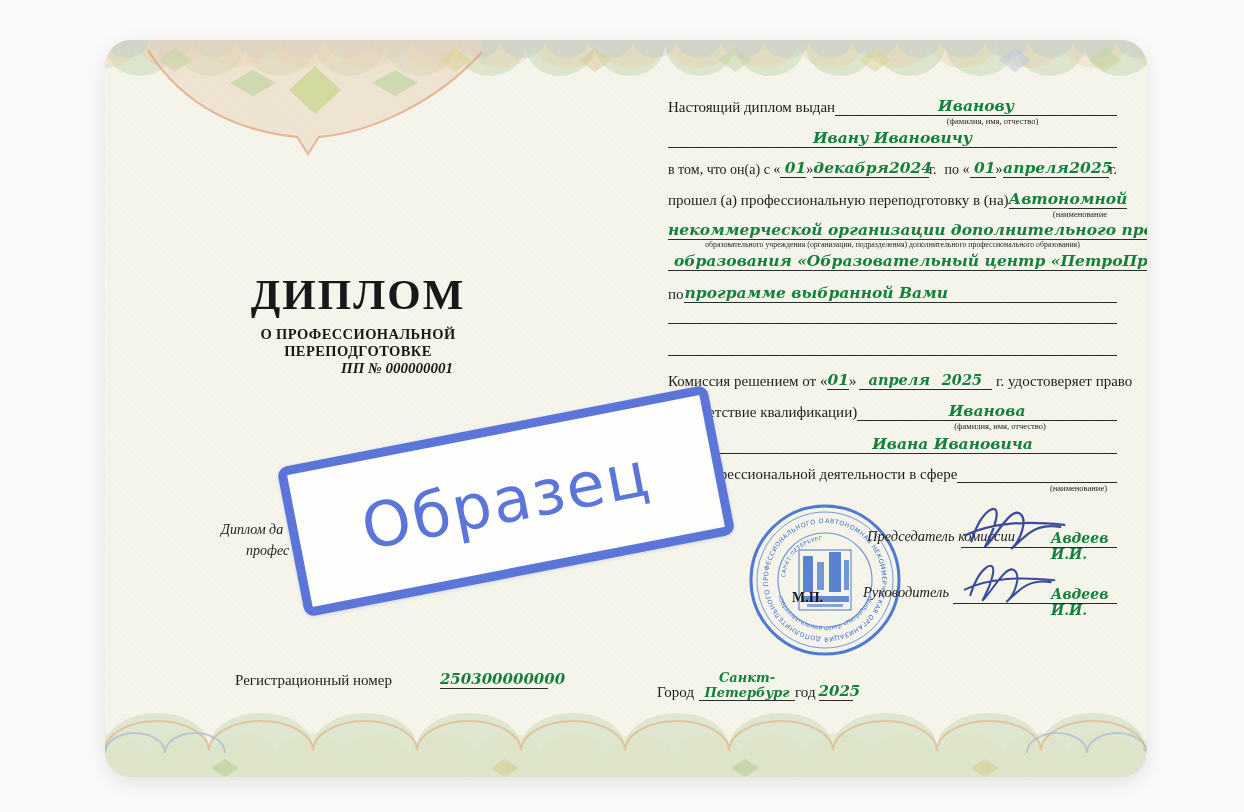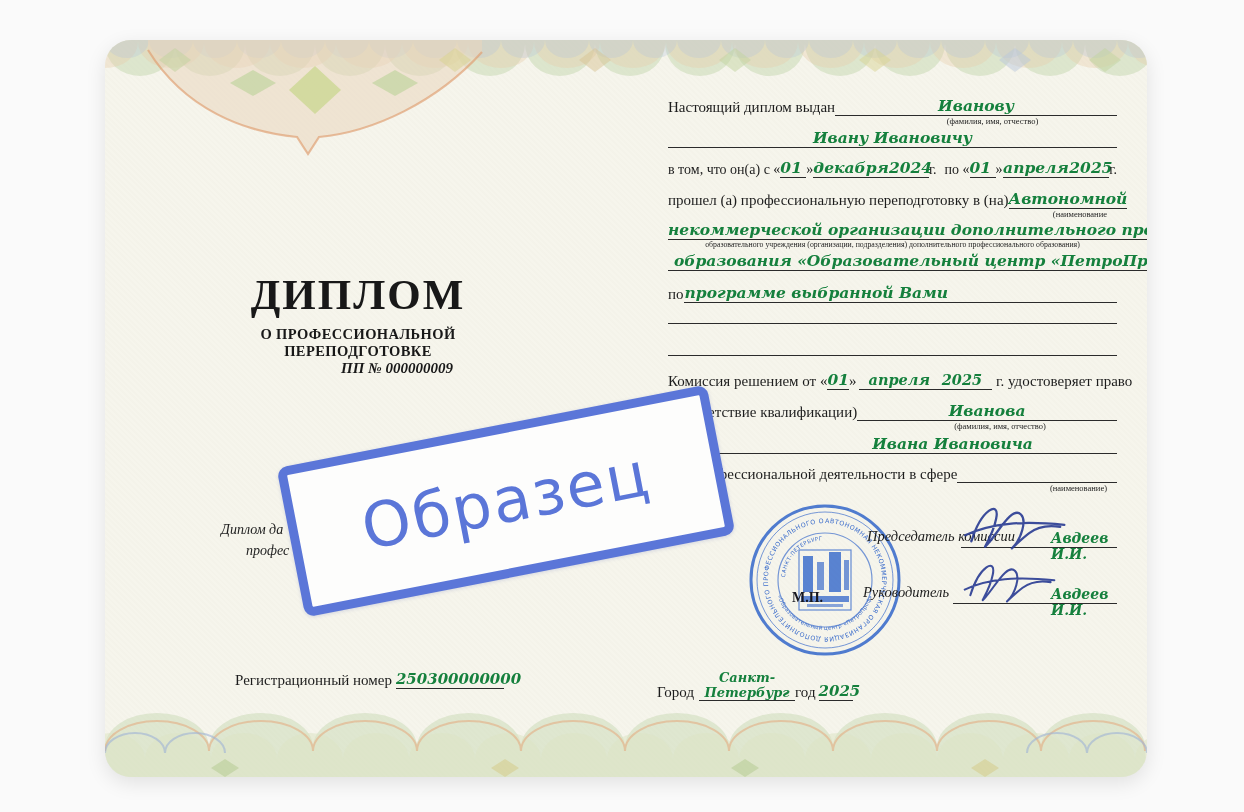--- a/index.html
+++ b/index.html
@@ -14,36 +14,36 @@
 
   
   .title{position:absolute;left:112px;top:230px;width:282px;text-align:center;
          font-size:43px;font-weight:bold;letter-spacing:2px;color:#181818;}
   .subtitle{position:absolute;left:98px;top:286px;width:310px;text-align:center;
          font-size:14.5px;font-weight:bold;letter-spacing:.4px;color:#181818;}
   .ppnum{position:absolute;left:132px;top:320px;width:320px;text-align:center;
          font-size:15px;font-weight:bold;font-style:italic;color:#181818;}
   .grant1{position:absolute;left:116px;top:482px;font-size:14px;font-style:italic;color:#222;}
   .grant2{position:absolute;left:141px;top:503px;font-size:14px;font-style:italic;color:#222;}
-  .regline{position:absolute;left:130px;top:630px;display:flex;align-items:flex-end;font-size:15px;color:#1d1d1d;}
+  .regline{position:absolute;left:130px;top:630px;display:flex;align-items:flex-end;font-size:15px;color:#1d1d1d;gap:44px;}
   .regline .regu{width:108px;border-bottom:1.2px solid #2b2b2b;text-align:center;margin-left:4px;}
 
   
   .cityline{position:absolute;left:552px;top:630px;display:flex;align-items:flex-end;font-size:15px;color:#1d1d1d;}
   .cityline .cu{border-bottom:1.2px solid #2b2b2b;text-align:center;}
 
   
   .val{font-family:"DejaVu Serif",serif;font-style:italic;font-weight:bold;font-size:15.5px;color:#15803d;}
   .cap{font-size:8.5px;color:#242424;line-height:1.25;}
 
   
   .form{position:absolute;left:563px;top:50px;width:449px;font-size:15px;color:#1d1d1d;}
   .row{display:flex;align-items:flex-end;white-space:nowrap;}
   .fill{flex:1;border-bottom:1.2px solid #2b2b2b;text-align:center;min-height:18px;}
-  .u{border-bottom:1.2px solid #2b2b2b;text-align:left;}
+  .u{border-bottom:1.2px solid #2b2b2b;text-align:right;}
   .day{width:26px}.yr{width:40px}
   .lblgap{margin-left:8px}
   .blankline{border-bottom:1.2px solid #2b2b2b;height:1px;}
   .cap-c{text-align:center}
   .cap-r{text-align:right;padding-right:10px}
   .cap-val1{margin-left:200px;width:249px;text-align:center}
   .cap-val2{margin-left:215px;width:234px;text-align:center}
 
   
   .watermark{position:absolute;left:182px;top:385px;width:420px;height:134px;
@@ -90,21 +90,21 @@
     <path d="M0,46 a30,20 0 0 1 60,0 a30,20 0 0 1 60,0" stroke="#9fb3d6" stroke-width="2" fill="none" opacity=".6"></path>
     <path d="M922,46 a30,20 0 0 1 60,0 a30,20 0 0 1 60,0" stroke="#9fb3d6" stroke-width="2" fill="none" opacity=".6"></path>
     <polygon points="120,52 134,61 120,70 106,61" fill="#b9cd98" opacity=".6"></polygon>
     <polygon points="400,52 414,61 400,70 386,61" fill="#d6cd90" opacity=".6"></polygon>
     <polygon points="640,52 654,61 640,70 626,61" fill="#b9cd98" opacity=".6"></polygon>
     <polygon points="880,52 894,61 880,70 866,61" fill="#d6cd90" opacity=".6"></polygon>
   </svg>
 
   <div class="title">ДИПЛОМ</div>
   <div class="subtitle">О ПРОФЕССИОНАЛЬНОЙ ПЕРЕПОДГОТОВКЕ</div>
-  <div class="ppnum">ПП № 000000009</div>
+  <div class="ppnum">ПП № 000000001</div>
   <div class="grant1">Диплом да</div>
   <div class="grant2">профес</div>
 
   <div class="regline">
     <span>Регистрационный номер</span>
     <span class="regu val" style="font-size:15px">250300000000</span>
   </div>
 
   <div class="form">
 

